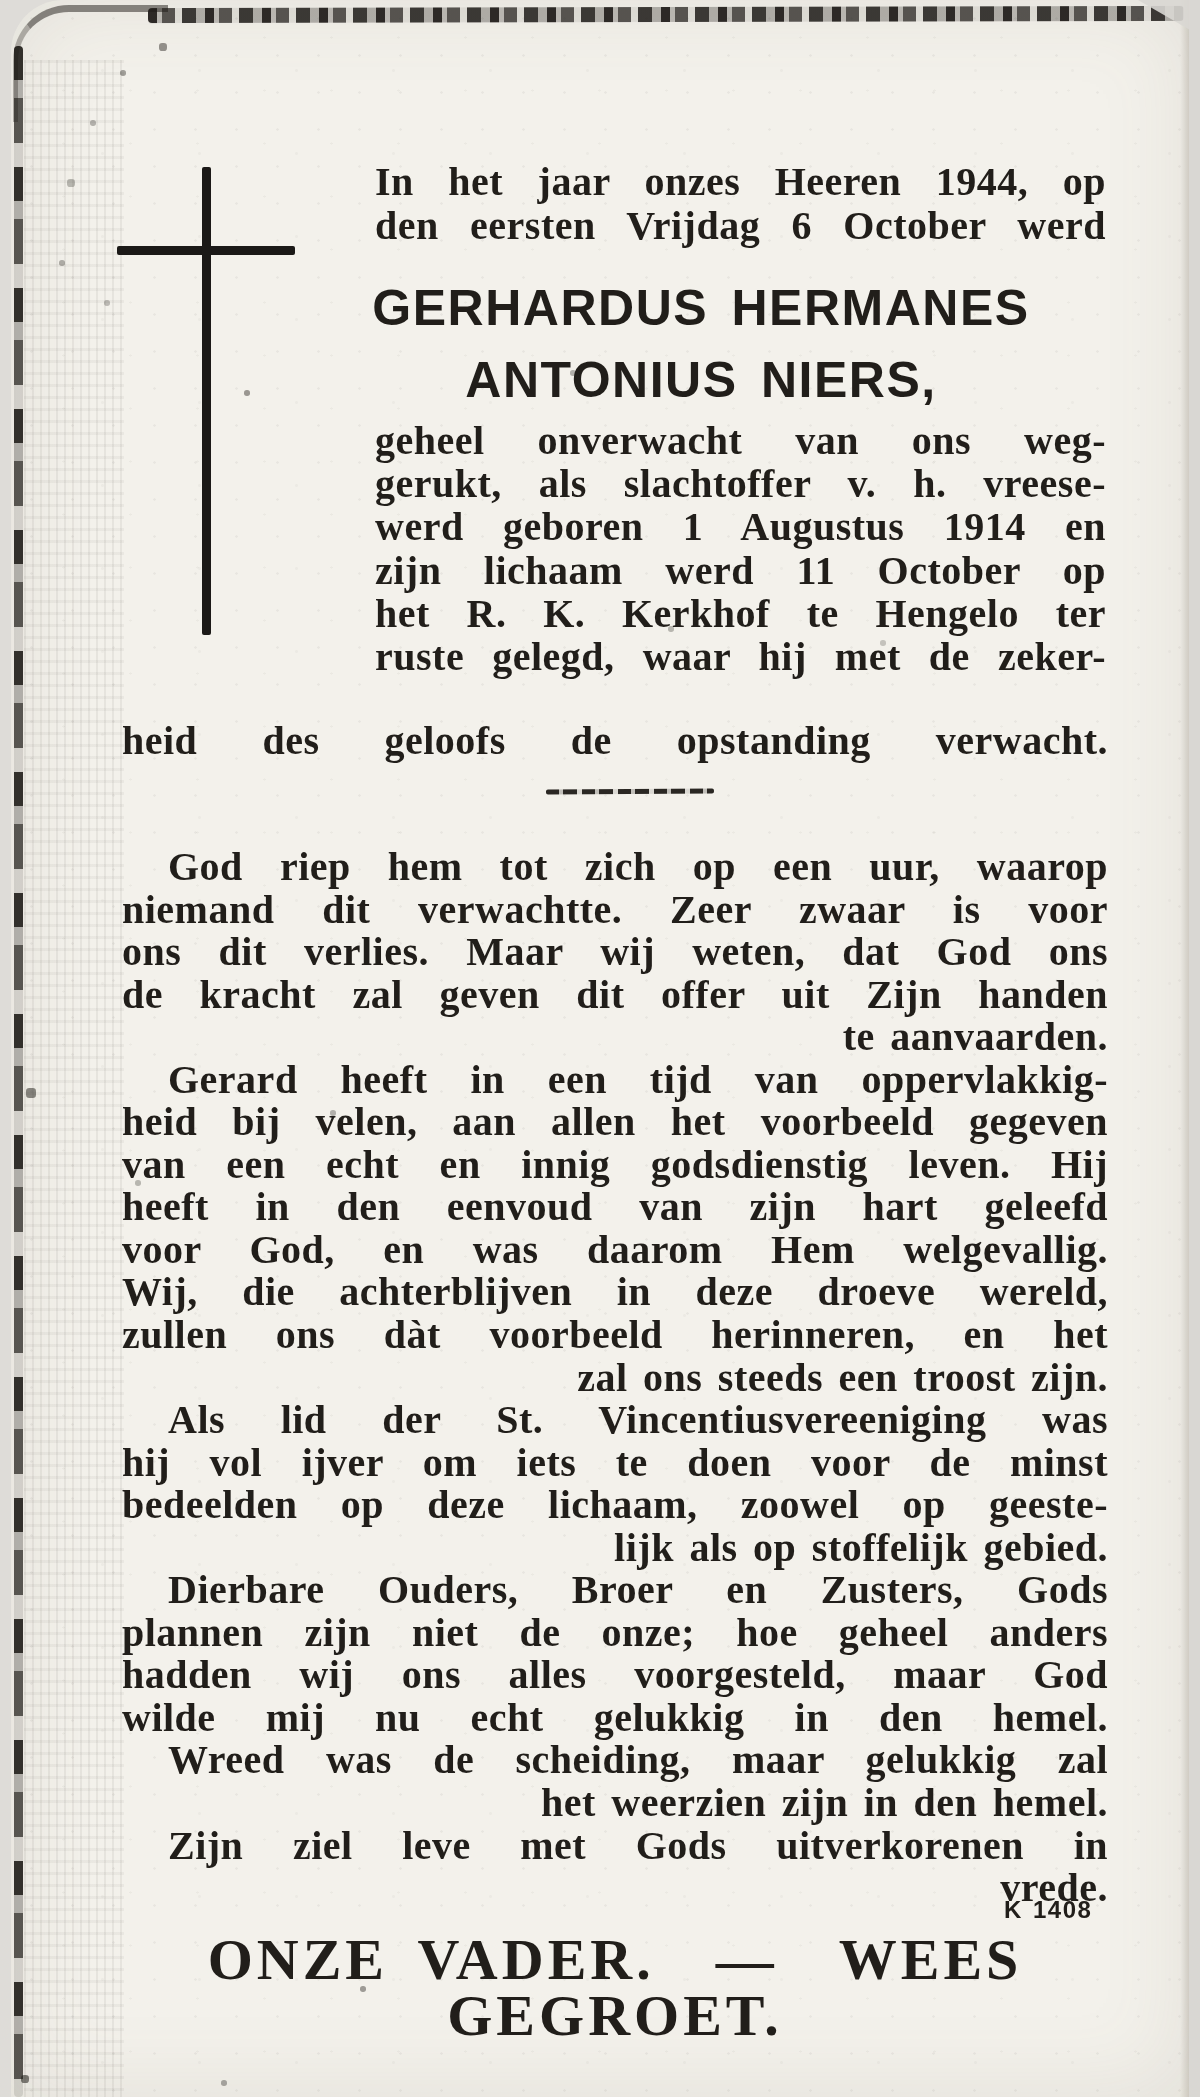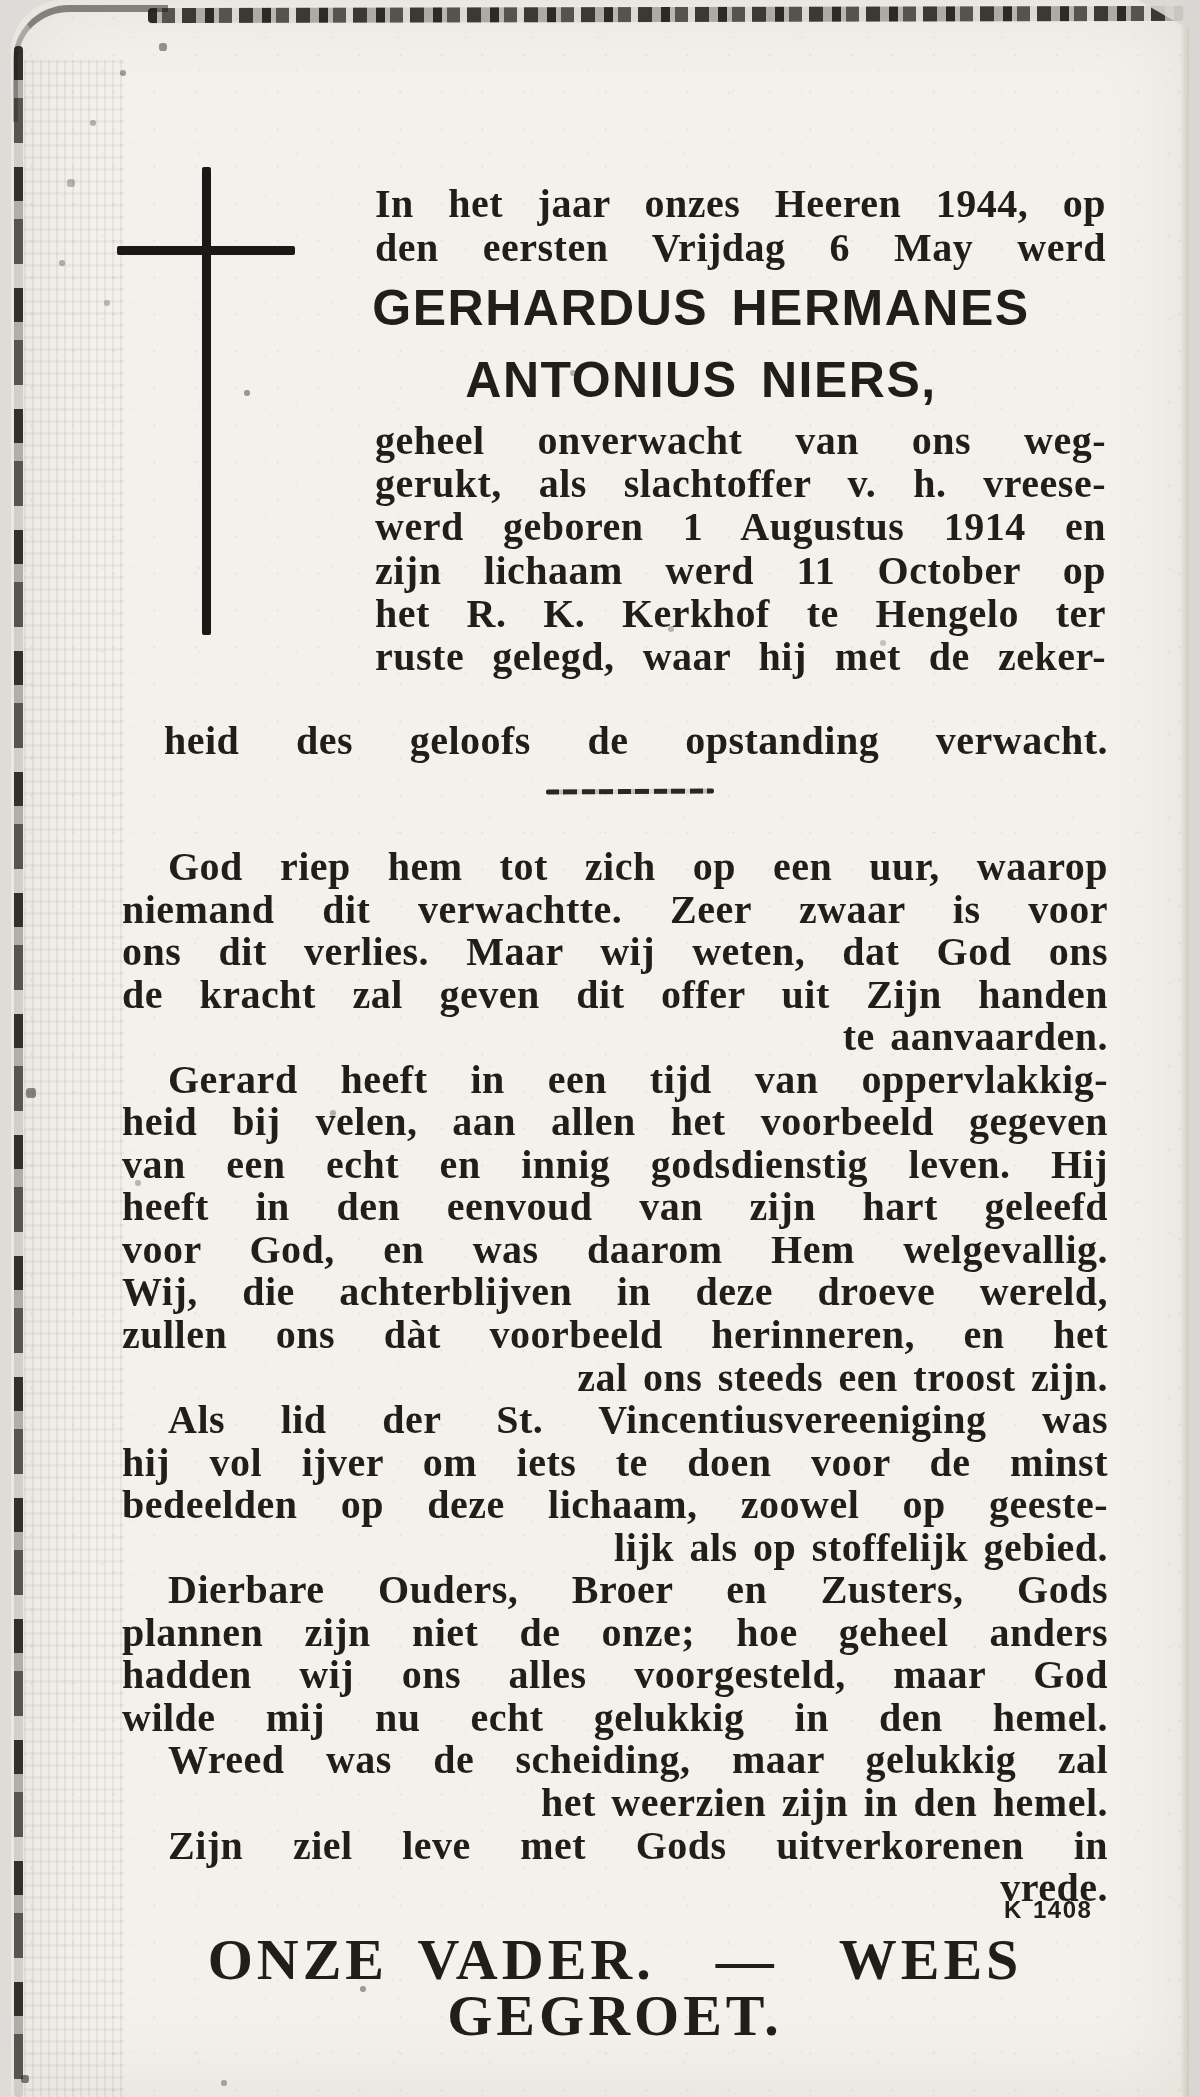--- a/index.html
+++ b/index.html
@@ -88,29 +88,29 @@
       670px 628px 0 2px rgba(30,27,22,.28),
       882px 642px 0 2px rgba(30,27,22,.22);
   }
 
   
   .cross-v { position:absolute; left:202px; top:167px; width:9px; height:468px; background:#1b1917; border-radius:2px; }
   .cross-h { position:absolute; left:117px; top:246px; width:178px; height:9px; background:#1b1917; border-radius:2px; }
 
   
   .txt { position:absolute; color:#211e1a; font-weight:700; letter-spacing:.5px; word-spacing:5px; }
-  .intro { left:375px; top:160px; width:731px; font-size:40px;margin-top:22px; }
+  .intro { left:375px; top:160px; width:731px; font-size:40px; }
   .intro .line { line-height:44px; }
   .name-block { left:330px; top:272px; width:742px; text-align:center;
     font-family:"Liberation Sans", sans-serif; font-size:50px; letter-spacing:1.5px; word-spacing:8px; }
   .name-block .nline { line-height:72px; }
   .lead { left:375px; top:419px; width:731px; font-size:40px; }
   .lead .line { line-height:43.2px; }
   .lead-last { left:122px; top:719px; width:986px; font-size:40px; }
-  .lead-last .line { line-height:43px;margin-left:42px; }
+  .lead-last .line { line-height:43px; }
   .divider {
     position:absolute; left:546px; top:789px; width:168px; height:5px;
     background: repeating-linear-gradient(90deg,
       #2a2723 0 13px, rgba(42,39,35,.25) 13px 17px,
       #2a2723 17px 31px, rgba(42,39,35,.12) 31px 36px);
     border-radius:2px; transform:rotate(-.3deg);
   }
   .bodytxt { left:122px; top:835px; width:986px; font-size:40px;margin-top:11px; }
   .bodytxt .line { line-height:42.55px; }
   .jline { text-align:justify; text-align-last:justify; }
@@ -134,21 +134,21 @@
   <div class="edge-right"></div>
   <div class="edge-right-soft"></div>
   <div class="tr-notch"></div>
   <div class="specks"></div>
 
   <div class="cross-v"></div>
   <div class="cross-h"></div>
 
   <div class="txt intro">
     <div class="line jline">In het jaar onzes Heeren 1944, op</div>
-    <div class="line jline">den eersten Vrijdag 6 May werd</div>
+    <div class="line jline">den eersten Vrijdag 6 October werd</div>
   </div>
 
   <div class="txt name-block">
     <div class="nline">GERHARDUS HERMANES</div>
     <div class="nline">ANTONIUS NIERS,</div>
   </div>
 
   <div class="txt lead">
     <div class="line jline">geheel onverwacht van ons weg-</div>
     <div class="line jline">gerukt, als slachtoffer v. h. vreese-</div>

